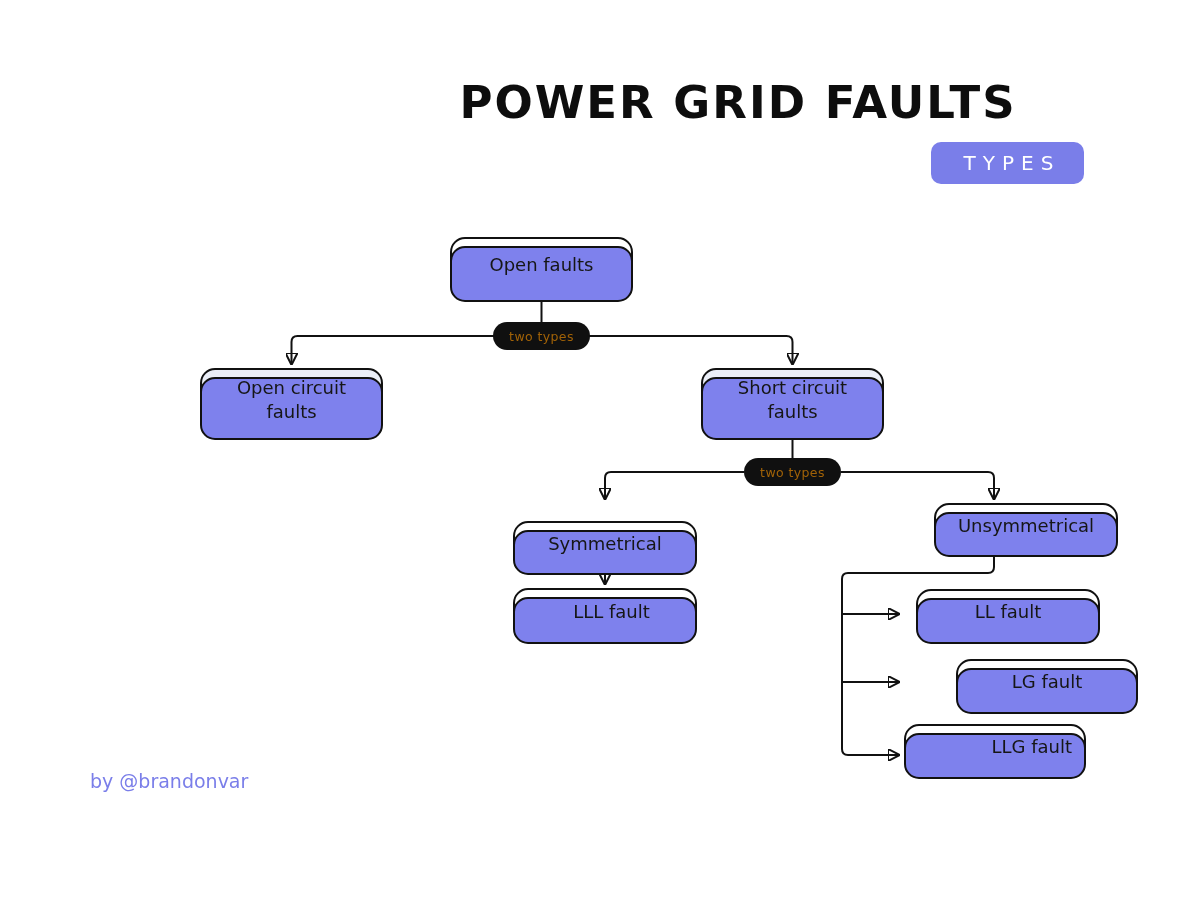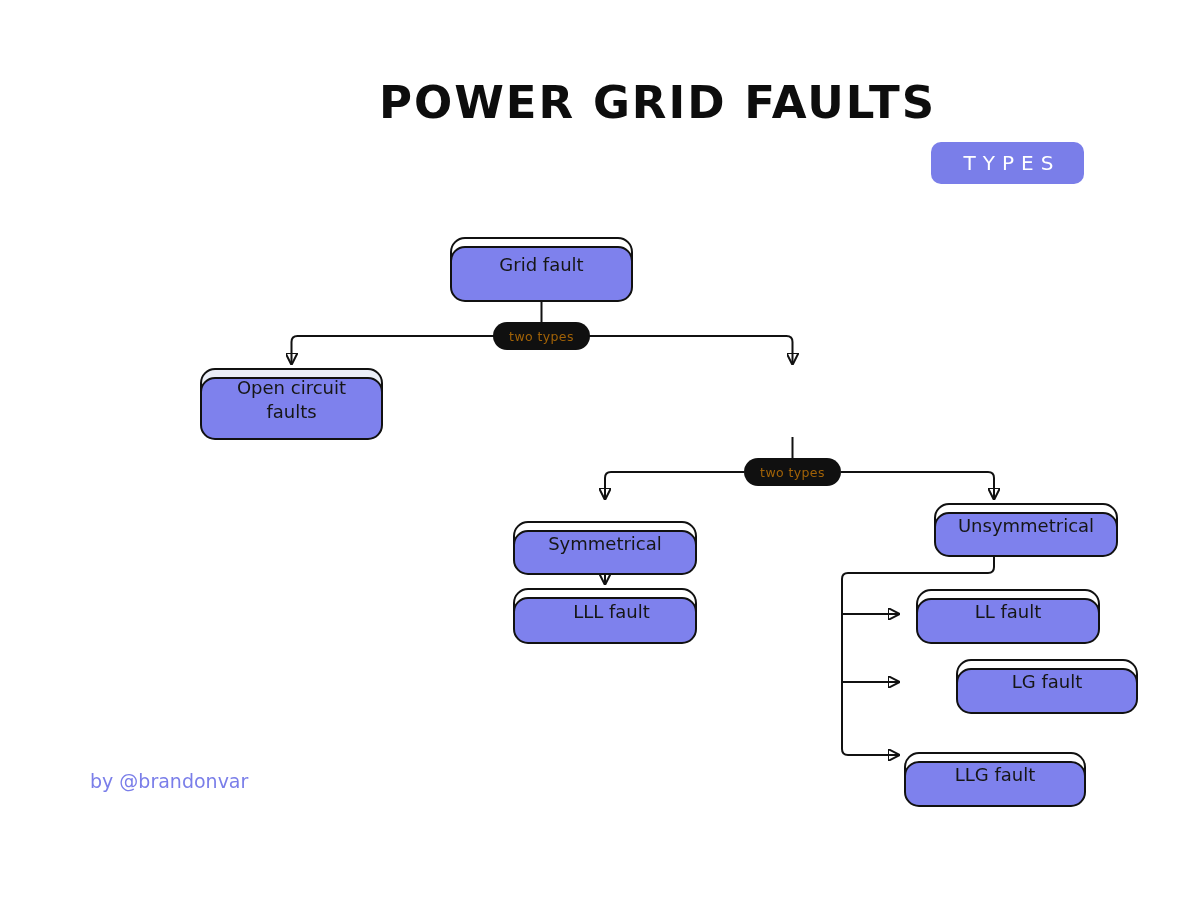--- a/index.html
+++ b/index.html
@@ -9,22 +9,22 @@
     --pill-bg:#101010;
     --ink:#161616;
   }
   *{margin:0;padding:0;box-sizing:border-box;}
   html,body{background:#ffffff;}
   body{font-family:"DejaVu Sans","Liberation Sans",sans-serif;color:var(--ink);}
   .canvas{
     position:relative;width:1200px;height:900px;background:#ffffff;overflow:hidden;
   }
   .title{
-    position:absolute;top:76px;right:121px;width:700px;
-    text-align:left;font-size:45px;font-weight:700;letter-spacing:2px;
+    position:absolute;top:76px;right:112px;width:700px;
+    text-align:center;font-size:45px;font-weight:700;letter-spacing:2px;
     color:#0d0d0d;white-space:nowrap;
   }
   .badge{
     position:absolute;top:142px;right:116px;width:153px;height:42px;
     background:var(--accent);border-radius:10px;
     display:flex;align-items:center;justify-content:center;
     color:#ffffff;font-size:20px;font-weight:500;letter-spacing:7px;
     padding-left:9px; 
   }
   .wires{position:absolute;left:0;top:0;width:1200px;height:900px;z-index:1;}
@@ -43,21 +43,21 @@
   }
   .node.alt{background:var(--node-alt-fill);}
   .n-root {left:450px;top:237px;width:183px;height:56px;}
   .n-open {left:200px;top:368px;width:183px;height:63px;}
   .n-short{left:701px;top:368px;width:183px;height:63px;}
   .n-sym  {left:513px;top:521px;width:184px;height:45px;}
   .n-lll  {left:513px;top:588px;width:184px;height:47px;padding-left:25px;}
   .n-unsym{left:902px;top:503px;width:184px;height:45px;margin-left:32px;}
   .n-ll   {left:916px;top:589px;width:184px;height:46px;}
   .n-lg   {left:956px;top:659px;width:182px;height:46px;}
-  .n-llg  {left:904px;top:752px;width:182px;height:46px;}
+  .n-llg  {left:904px;top:724px;width:182px;height:46px;justify-content:flex-end;}
   .pill{
     position:absolute;z-index:3;width:97px;height:28px;
     background:var(--pill-bg);border-radius:14px;
     display:flex;align-items:center;justify-content:center;
     color:#a16207;font-size:12.5px;font-weight:500;letter-spacing:.4px;
   }
   .pill-1{left:493px;top:322px;}
   .pill-2{left:744px;top:458px;}
   .credit{
     position:absolute;left:90px;top:770px;
@@ -94,27 +94,30 @@
     <path d="M605 557 V584" marker-end="url(#arrow)"></path>
 
     <path d="M994 550 V567 Q994 573 988 573 H848 Q842 573 842 579 V749 Q842 755 848 755 H899" marker-end="url(#arrow)"></path>
 
     <path d="M842 614 H899" marker-end="url(#arrow)"></path>
 
     <path d="M842 682 H899" marker-end="url(#arrow)"></path>
   </svg>
 
   <div class="node n-root">
-    <span>Grid fault</span>
+    <span>Open faults</span>
   </div>
 
   <div class="node alt n-open">
     <span>Open circuit faults</span>
   </div>
 
+  <div class="node alt n-short">
+    <span>Short circuit faults</span>
+  </div>
 
   <div class="node n-sym">
     <span>Symmetrical</span>
   </div>
 
   <div class="node n-lll">
     <span>LLL fault</span>
   </div>
 
   <div class="node n-unsym">

